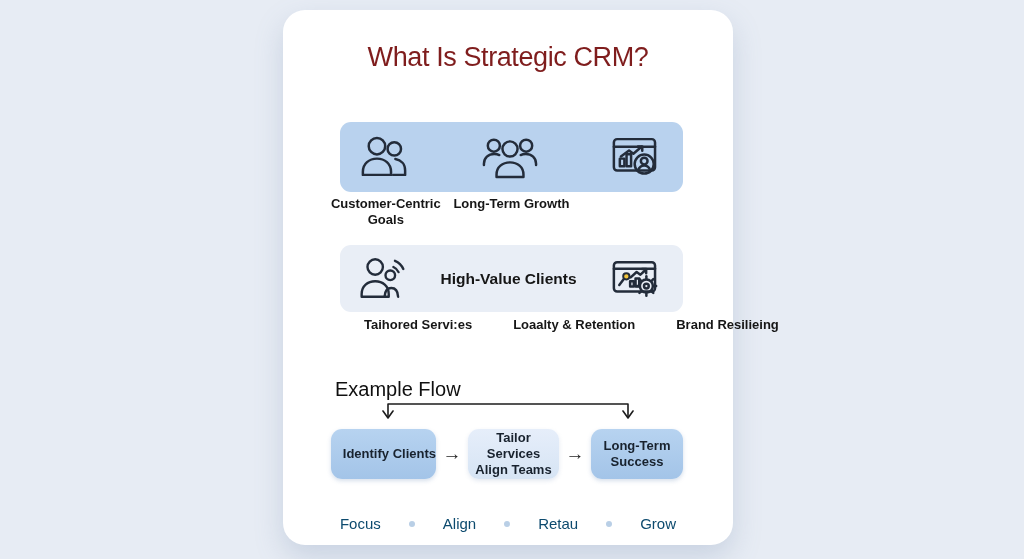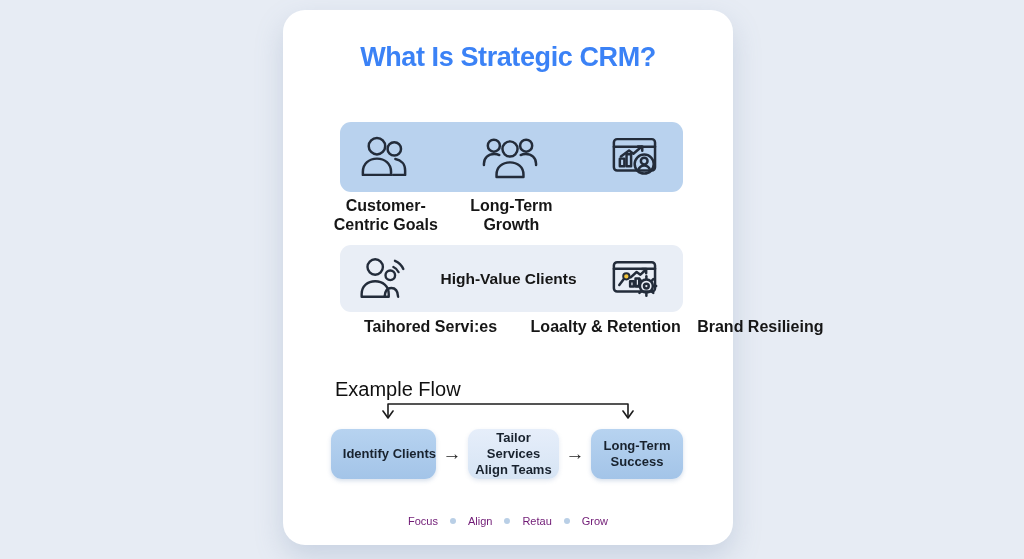--- a/index.html
+++ b/index.html
@@ -8,49 +8,49 @@
     --flow-box-primary:#aecdec; --flow-box-secondary:#dfe9f7;
     --icon-stroke:#232c3a; --accent-yellow:#f2c53d;
     --dot:#b9cfe6; --text:#161616; --line:#1d1d1d;
   }
   *{margin:0;padding:0;box-sizing:border-box;}
   body{font-family:"Liberation Sans", sans-serif;}
   .page{position:relative;width:1024px;height:559px;background:var(--page-bg);overflow:hidden;}
   .card{position:absolute;left:283px;top:10px;width:450px;height:535px;background:var(--card-bg);
         border-radius:22px;box-shadow:0 12px 28px rgba(110,135,170,.25);}
   .title{position:absolute;top:32px;left:0;width:100%;text-align:center;
-         font-size:27px;font-weight:700;letter-spacing:-.4px;color:#3b82f6;}
+         font-size:27px;font-weight:400;letter-spacing:-.4px;color:#7f1d1d;}
   .banner{position:absolute;left:57px;width:343px;display:flex;align-items:center;
           justify-content:space-between;padding:0 22px 0 18px;border-radius:11px;}
   .banner1{top:112px;height:70px;background:var(--banner-primary);}
   .banner2{top:235px;height:67px;background:var(--banner-secondary);}
   .banner2-text{font-size:15.5px;font-weight:700;color:var(--text);white-space:nowrap;}
   .icon{display:flex;align-items:center;justify-content:center;color:var(--icon-stroke);}
   .labels{position:absolute;left:40px;width:377px;display:flex;}
   .labels1{top:186px;}
   .labels2{top:307px;}
-  .labels .label{width:125.6px;text-align:center;font-size:16px;font-weight:700;
+  .labels .label{width:125.6px;text-align:center;font-size:13px;font-weight:700;
                  line-height:1.2;color:var(--text);}
   .labels2 .label{white-space:nowrap;margin-left:41px;}
   .flow-heading{position:absolute;left:52px;top:368px;font-size:20px;font-weight:400;color:#101010;}
   .connector{position:absolute;left:99px;top:391px;}
   .flow-row{position:absolute;left:48px;top:419px;width:352px;display:flex;
             align-items:center;justify-content:space-between;}
   .flow-box{height:50px;border-radius:11px;display:flex;flex-direction:column;
             align-items:center;justify-content:center;font-size:13px;font-weight:700;
             line-height:1.25;color:#18222e;text-align:center;
             box-shadow:0 2px 4px rgba(120,150,190,.30);}
   .flow-box.primary{background:linear-gradient(180deg,#b7d3f0,#a3c4e8);}
   .flow-box.secondary{background:linear-gradient(180deg,#e6eefa,#d6e4f4);box-shadow:0 2px 4px rgba(130,155,190,.22);}
   .flow-box.b1{width:105px;align-items:flex-end;}
   .flow-box.b2{width:91px;}
   .flow-box.b3{width:92px;}
   .flow-arrow{font-size:19px;color:var(--line);line-height:1;transform:translateY(-1px);}
   .footer{position:absolute;left:0;top:505px;width:100%;display:flex;align-items:center;
-          justify-content:center;gap:12px;font-size:11px;color:#701a75;}
+          justify-content:center;gap:28px;font-size:15px;color:#0c4a6e;}
   .footer .dot{width:6px;height:6px;border-radius:50%;background:var(--dot);display:inline-block;}
 </style>
 </head>
 <body>
 
 <div class="page">
   <div class="card">
 
     <h1 class="title">What Is Strategic CRM?</h1>
 

